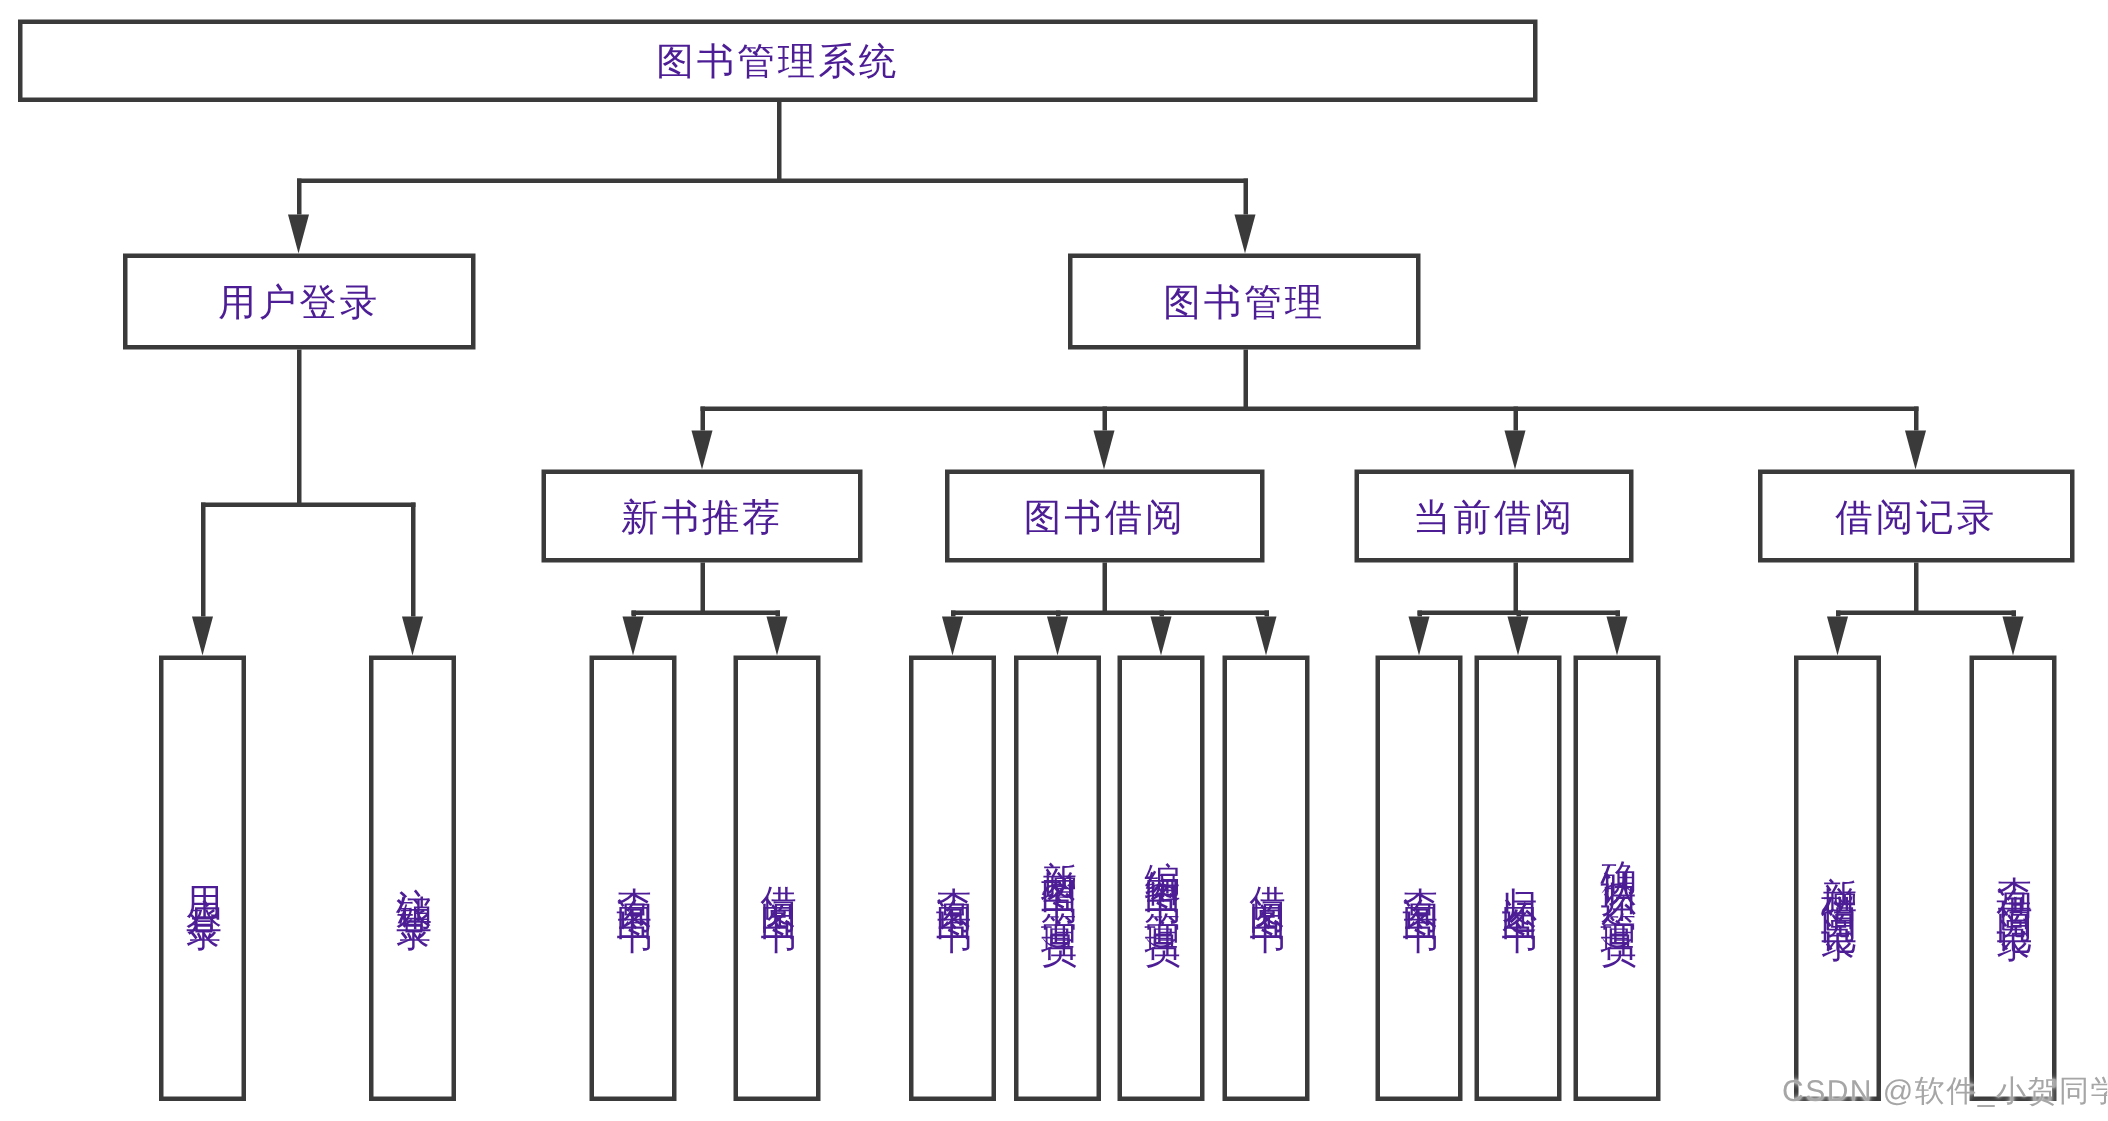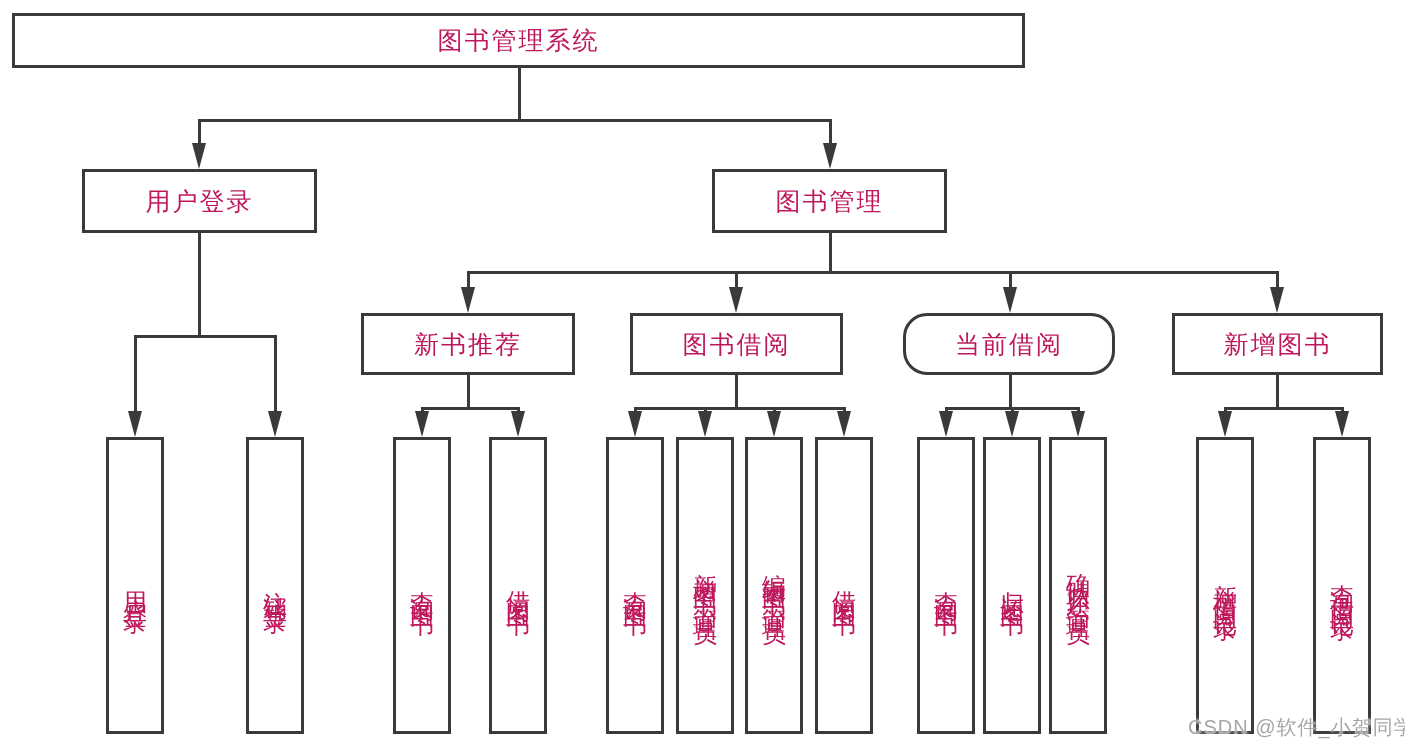--- a/index.html
+++ b/index.html
@@ -12,21 +12,21 @@
     overflow: hidden;
   }
   .box {
     position: absolute;
     box-sizing: border-box;
     background: #ffffff;
     border: 3px solid #3a3a3a;
     display: flex;
     align-items: center;
     justify-content: center;
-    color: #be185d;
+    color: #4c1d95;
     font-size: 25px;
     letter-spacing: 2px;
     white-space: nowrap;
   }
   .box.vbox {
     writing-mode: vertical-rl;
     text-orientation: mixed;
     font-size: 24px;
     letter-spacing: 7px;
     line-height: 1;
@@ -61,22 +61,22 @@
 
 <div id="canvas">
 
   <div class="box" style="left:12px; top:13px; width:1013px; height:55px;">图书管理系统</div>
 
   <div class="box" style="left:82px; top:169px; width:235px; height:64px;">用户登录</div>
   <div class="box" style="left:361px; top:313px; width:214px; height:62px;">新书推荐</div>
 
   <div class="box" style="left:712px; top:169px; width:235px; height:64px;">图书管理</div>
   <div class="box" style="left:630px; top:313px; width:213px; height:62px;">图书借阅</div>
-  <div class="box" style="left:903px; top:313px; width:212px; height:62px;border-radius:24px;">当前借阅</div>
-  <div class="box" style="left:1172px; top:313px; width:211px; height:62px;">新增图书</div>
+  <div class="box" style="left:903px; top:313px; width:186px; height:62px;">当前借阅</div>
+  <div class="box" style="left:1172px; top:313px; width:211px; height:62px;">借阅记录</div>
 
   <div class="box vbox" style="left:106px; top:437px; width:58px; height:297px;">用户登录</div>
   <div class="box vbox" style="left:246px; top:437px; width:58px; height:297px;">注销登录</div>
   <div class="box vbox" style="left:393px; top:437px; width:58px; height:297px;">查询图书</div>
   <div class="box vbox" style="left:489px; top:437px; width:58px; height:297px;">借阅图书</div>
   <div class="box vbox" style="left:606px; top:437px; width:58px; height:297px;">查询图书</div>
   <div class="box vbox" style="left:676px; top:437px; width:58px; height:297px;">新增图书（管理员）</div>
   <div class="box vbox" style="left:745px; top:437px; width:58px; height:297px;">编辑图书（管理员）</div>
   <div class="box vbox" style="left:815px; top:437px; width:58px; height:297px;">借阅图书</div>
   <div class="box vbox" style="left:917px; top:437px; width:58px; height:297px;">查询图书</div>

